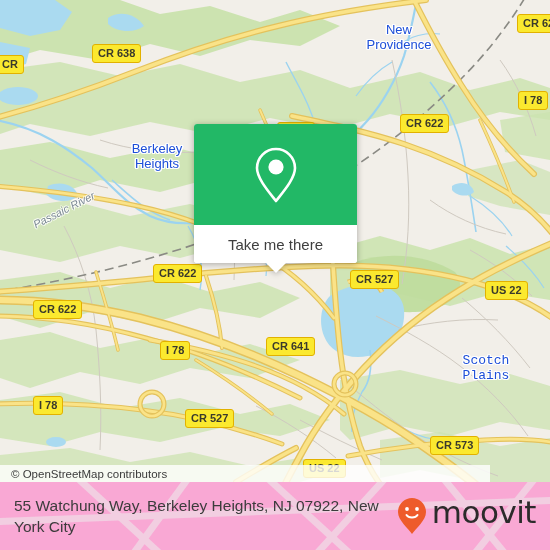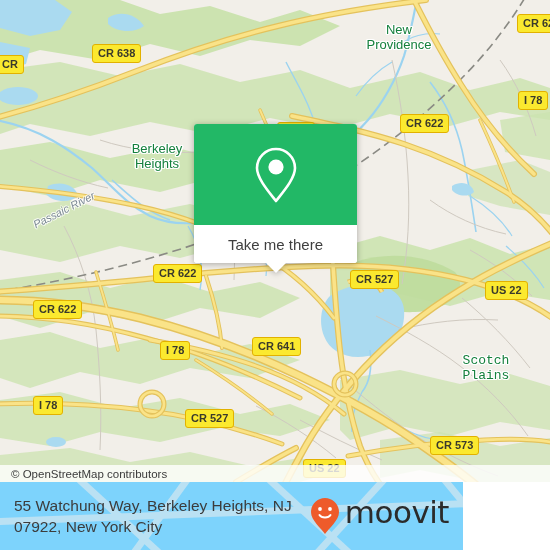--- a/index.html
+++ b/index.html
@@ -33,21 +33,21 @@
   }
   #map-canvas {
     position: absolute;
     left: 0; top: 0;
     width: 550px; height: 482px;
   }
 
   
   .place-label {
     position: absolute;
-    color: #15803d;
+    color: #1d4ed8;
     font-family: "Liberation Sans", sans-serif;
     font-size: 13px;
     line-height: 13px;
     text-align: center;
     white-space: pre;
     text-shadow:
        1.4px 0 0 rgba(255,255,255,.95), -1.4px 0 0 rgba(255,255,255,.95),
        0 1.4px 0 rgba(255,255,255,.95), 0 -1.4px 0 rgba(255,255,255,.95),
        1px 1px 0 rgba(255,255,255,.95), -1px -1px 0 rgba(255,255,255,.95),
        1px -1px 0 rgba(255,255,255,.95), -1px 1px 0 rgba(255,255,255,.95);
@@ -127,43 +127,43 @@
     border-left: 10px solid transparent;
     border-right: 10px solid transparent;
     border-top: 10px solid #ffffff;
   }
 
   
   #attribution {
     position: absolute;
     left: 0;
     top: 465px;
-    width: 550px;
+    width: 490px;
     height: 17px;
     background: rgba(255,255,255,0.80);
     display: flex;
     align-items: center;
     box-sizing: border-box;
     padding-left: 11px;
   }
   #attribution-text {
     color: #3b3b3b;
     font-size: 11.5px;
     font-family: "Liberation Sans", sans-serif;
     white-space: nowrap;
   }
 
   
   #footer {
     position: absolute;
     left: 0;
     top: 482px;
-    width: 463px;
+    width: 550px;
     height: 68px;
-    background: #7dd3fc;
+    background: #f9a8d4;
     overflow: hidden;
   }
   #footer-watermark {
     position: absolute;
     left: 0; top: 0;
     width: 550px; height: 68px;
     opacity: .55;
     pointer-events: none;
   }
   #footer-inner {
@@ -382,21 +382,21 @@
     <div class="shield" style="left:517px; top:14px;">CR 62</div>
     <div class="shield" style="left:-4px;  top:55px;">CR</div>
     <div class="shield" style="left:277px; top:122px;">(655)</div>
     <div class="shield" style="left:400px; top:114px;">CR 622</div>
     <div class="shield" style="left:518px; top:91px;">I 78</div>
     <div class="shield" style="left:153px; top:264px;">CR 622</div>
     <div class="shield" style="left:33px;  top:300px;">CR 622</div>
     <div class="shield" style="left:350px; top:270px;">CR 527</div>
     <div class="shield" style="left:485px; top:281px;">US 22</div>
     <div class="shield" style="left:160px; top:341px;">I 78</div>
-    <div class="shield" style="left:252px; top:337px;">CR 641</div>
+    <div class="shield" style="left:266px; top:337px;">CR 641</div>
     <div class="shield" style="left:33px;  top:396px;">I 78</div>
     <div class="shield" style="left:185px; top:409px;">CR 527</div>
     <div class="shield" style="left:430px; top:436px;">CR 573</div>
     <div class="shield" style="left:303px; top:459px;">US 22</div>
 
     <div id="popup">
       <div id="popup-body">
         <div id="popup-green">
           <svg id="popup-pin" width="46" height="58" viewBox="0 0 46 58" xmlns="http://www.w3.org/2000/svg">
             <path d="M23 3 C12.5 3 4 11.5 4 22 C4 32.5 16 46 23 55 C30 46 42 32.5 42 22 C42 11.5 33.5 3 23 3 Z" fill="none" stroke="#ffffff" stroke-width="2.6" stroke-linejoin="round"></path>

